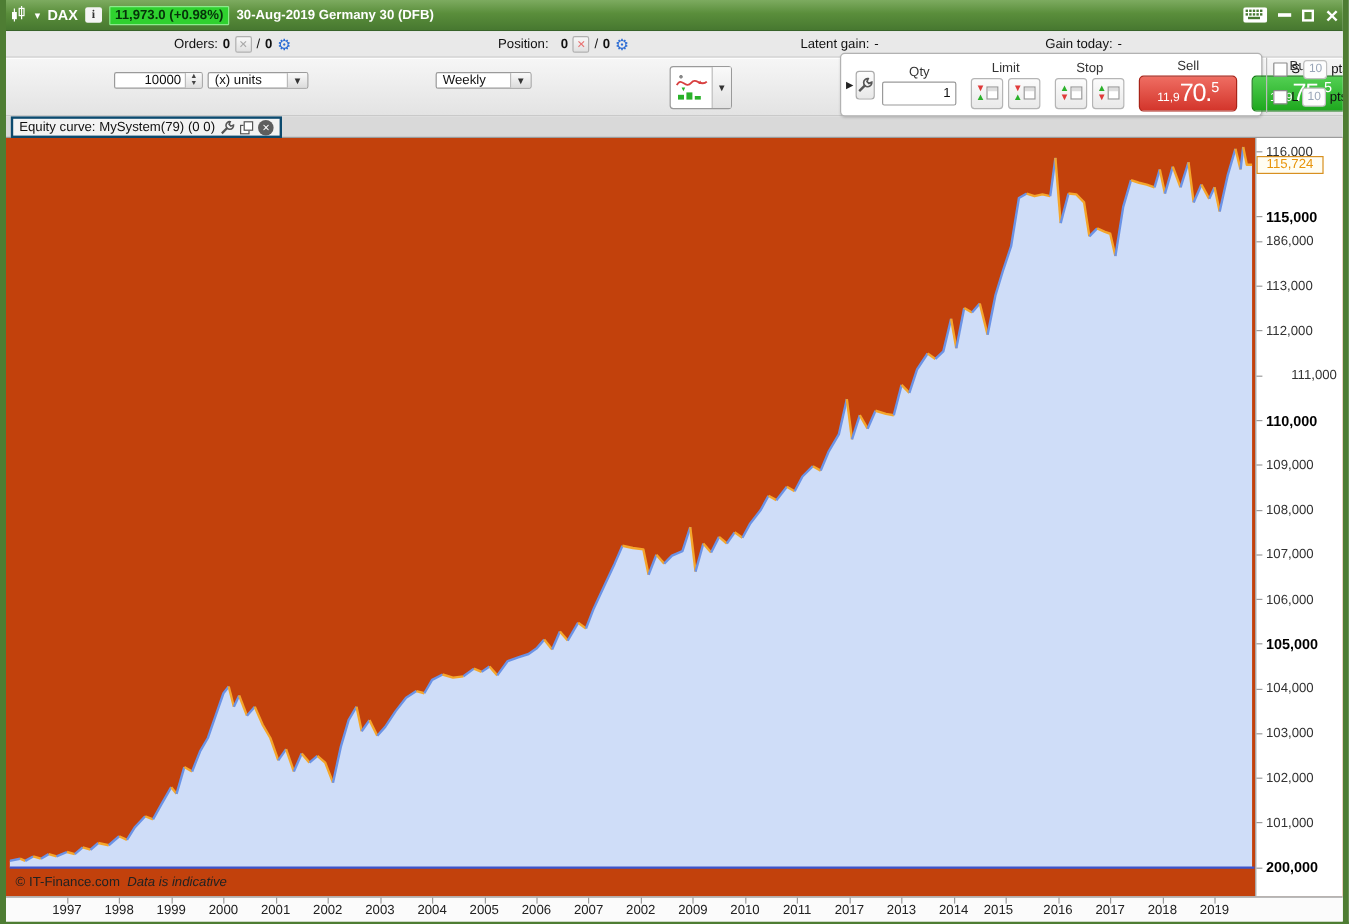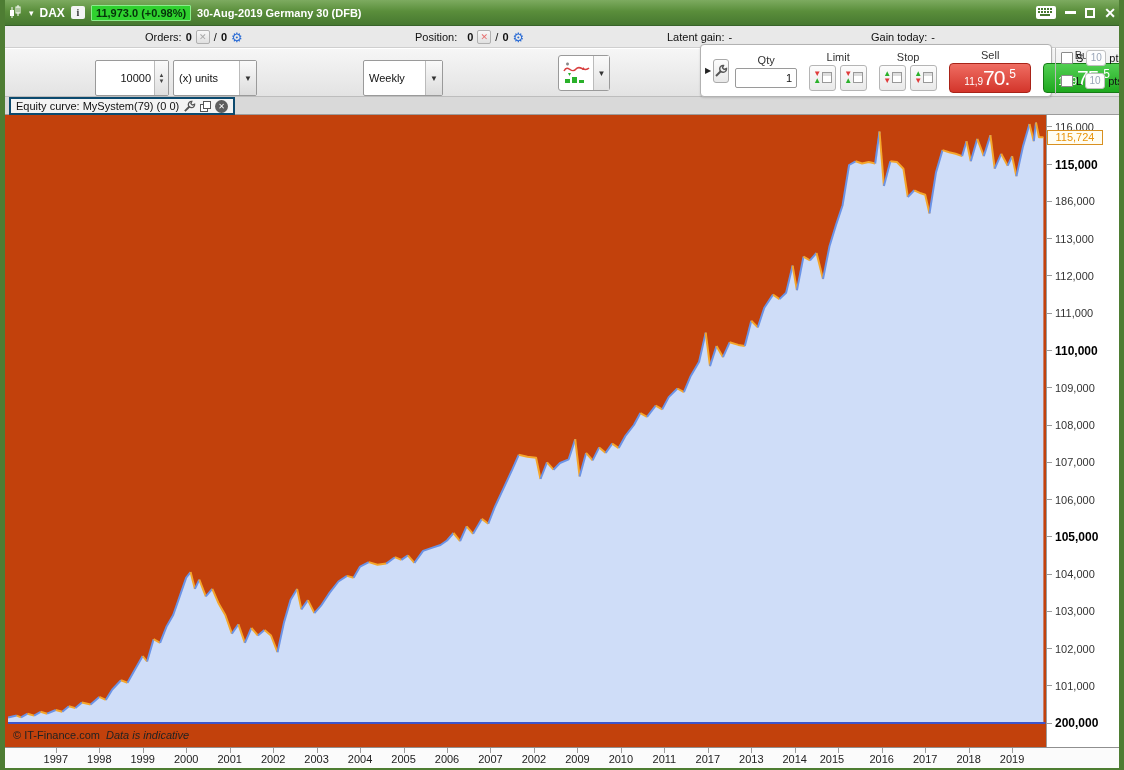--- a/index.html
+++ b/index.html
@@ -33,21 +33,21 @@
   .statusrow .pos{ position:absolute; top:0; display:flex; align-items:center; gap:4px; height:22px; }
   .bold{ font-weight:bold; }
   .xbox{ width:14px; height:14px; border:1px solid #b0b0b0; border-radius:2px;
     background:linear-gradient(#f8f8f8,#e0e0e0); text-align:center; line-height:12px; font-size:9px; }
   .xgray{ color:#a8a8a8; } .xred{ color:#e87070; }
   .gear{ color:#2a6bd4; font-size:13px; line-height:1; }
 
   .toolbar{ position:absolute; left:0; top:23px; width:1114px; height:48px;
     background:linear-gradient(#f6f6f6,#e3e3e3); border-bottom:1px solid #bdbdbd; }
   .ctl{ position:absolute; background:#fff; border:1px solid #9a9a9a; border-radius:2px;
-    height:36px; display:flex; align-items:center; }
+    height:14px; display:flex; align-items:center; }
   .spin-input{ flex:1; text-align:right; padding-right:3px; }
   .spinner{ width:14px; height:100%; border-left:1px solid #bbb; display:flex; flex-direction:column;
     align-items:center; justify-content:center; font-size:6px; color:#444;
     background:linear-gradient(#fafafa,#dfdfdf); }
   .sel-text{ flex:1; padding-left:5px; }
   .sel-btn{ width:17px; height:100%; border-left:1px solid #bbb; background:linear-gradient(#fafafa,#dcdcdc);
     display:flex; align-items:center; justify-content:center; font-size:8px; color:#333; }
   .chartbtn{ position:absolute; left:553px; top:6px; width:52px; height:36px; background:#fff;
     border:1px solid #9a9a9a; border-radius:3px; display:flex; }
   .chartbtn .glyph{ flex:1; display:flex; align-items:center; justify-content:center; }
@@ -427,37 +427,37 @@
         <path d="M1008.4,61.2 L1015.0,31.4 L1021.5,9.0" fill="none" stroke="#6b93e6" stroke-width="2" stroke-linejoin="round"></path>
         <path d="M1021.5,9.0 L1025.8,26.2" fill="none" stroke="#f5a62b" stroke-width="2" stroke-linejoin="round"></path>
         <path d="M1025.8,26.2 L1028.0,7.5" fill="none" stroke="#6b93e6" stroke-width="2" stroke-linejoin="round"></path>
         <path d="M1028.0,7.5 L1031.0,22.3 L1035.4,22.3" fill="none" stroke="#f5a62b" stroke-width="2" stroke-linejoin="round"></path>
       </svg>
     <div class="yaxis" id="y-axis">
         <div class="ytick" style="top: 5.49481px;">
           <span class="tick"></span>
           <span class="tlabel">116,000</span>
         </div>
-        <div class="ytick major" style="top: 43px;">
+        <div class="ytick major" style="top: 59px;">
           <span class="tick"></span>
           <span class="tlabel">115,000</span>
         </div>
         <div class="ytick" style="top: 79.9968px;">
           <span class="tick"></span>
           <span class="tlabel">186,000</span>
         </div>
         <div class="ytick" style="top: 117.248px;">
           <span class="tick"></span>
           <span class="tlabel">113,000</span>
         </div>
         <div class="ytick" style="top: 154.499px;">
           <span class="tick"></span>
           <span class="tlabel">112,000</span>
         </div>
-        <div class="ytick" style="top: 191.75px;">
+        <div class="ytick" style="top: 191.75px; gap: 21px;">
           <span class="tick"></span>
           <span class="tlabel">111,000</span>
         </div>
         <div class="ytick major" style="top: 229.001px;">
           <span class="tick"></span>
           <span class="tlabel">110,000</span>
         </div>
         <div class="ytick" style="top: 266.252px;">
           <span class="tick"></span>
           <span class="tlabel">109,000</span>

